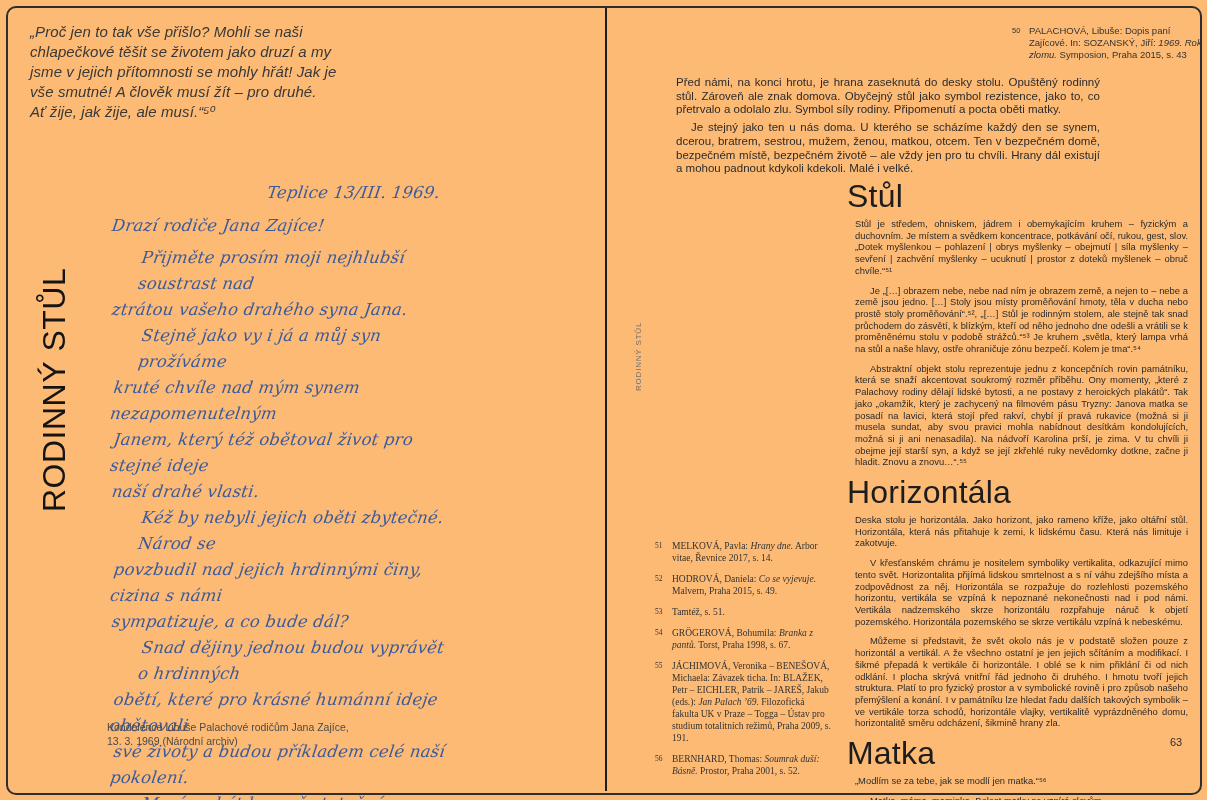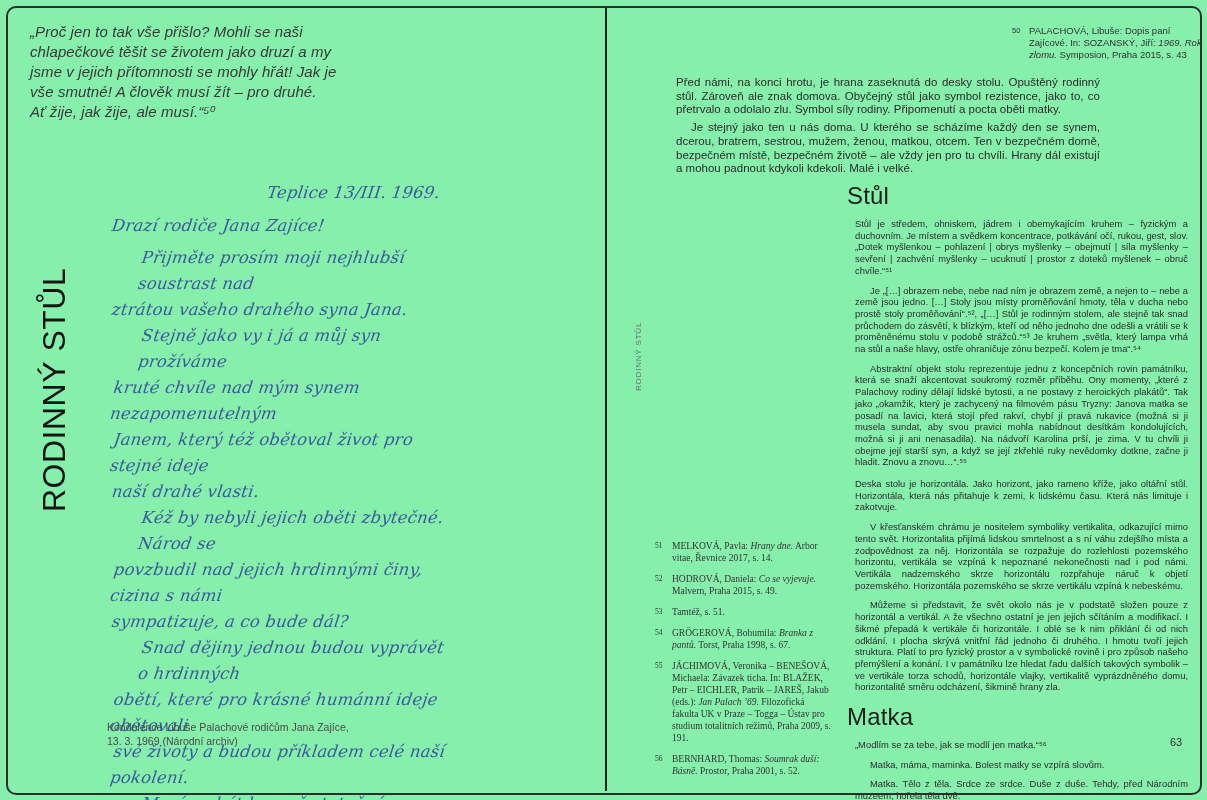--- a/index.html
+++ b/index.html
@@ -1,17 +1,17 @@
 <!DOCTYPE html>
 <html lang="cs"><head>
 <meta charset="utf-8">
 <style>
   html,body{margin:0;padding:0;background:#ffffff;}
   .spread{
-    position:relative;width:1207px;height:800px;background:#86efac;overflow:hidden;
+    position:relative;width:1207px;height:800px;background:#fdba74;overflow:hidden;
     font-family:"Liberation Sans","DejaVu Sans",sans-serif;color:#2b2b2b;
   }
   .frame{position:absolute;left:6px;top:6px;width:1192px;height:785px;
     border:2px solid #2e2e2e;border-radius:10px;pointer-events:none;}
   .gutter{position:absolute;left:605px;top:8px;bottom:9px;width:2px;background:#1f1f1f;}
   .page-left,.page-right{position:absolute;inset:0;}
 
   
   .quote{position:absolute;left:30px;top:22px;width:368px;
     font-style:italic;font-size:15px;line-height:20px;letter-spacing:.1px;
@@ -34,21 +34,21 @@
   .fn{position:relative;font-size:9.5px;line-height:12px;color:#333;padding-left:17px;}
   .fn .fn-num{position:absolute;left:0;top:0;font-size:7.5px;}
   .fn i{font-style:italic;}
   .fn-top{position:absolute;left:1012px;top:25px;width:180px;}
   .fn-col{position:absolute;left:655px;top:540px;width:177px;
     display:flex;flex-direction:column;gap:9px;font-family:Liberation Serif, serif;}
   .intro{position:absolute;left:672px;top:72px;width:432px;
     font-size:11.5px;line-height:13.7px;text-align:justify;}
   .intro p{margin:4px;}
   .main-col{position:absolute;left:847px;top:182px;width:349px;}
-  .main-col h2{margin:0 0 5px;font-size:24px;line-height:28px;font-weight:400;
+  .main-col h2{margin:0 0 5px;font-size:32px;line-height:28px;font-weight:400;
     color:#1d1d1d;letter-spacing:.2px;}
   .main-col .sec + .sec{margin-top:10px;}
   .main-col p{margin:8px;font-size:9.4px;line-height:11.7px;text-align:justify;}
   p.ind{text-indent:15px;}
   .page-num{position:absolute;left:1170px;top:736px;font-size:11px;color:#2e2e2e;}
 </style>
 </head>
 <body>
 
 <div class="spread">
@@ -99,20 +99,21 @@
     </div>
 
     <div class="main-col">
       <div class="sec">
         <h2>Stůl</h2>
         <p>Stůl je středem, ohniskem, jádrem i obemykajícím kruhem – fyzickým a duchovním. Je místem a svědkem koncentrace, potkávání očí, rukou, gest, slov. „Dotek myšlenkou – pohlazení | obrys myšlenky – obejmutí | síla myšlenky – sevření | zachvění myšlenky – ucuknutí | prostor z doteků myšlenek – obruč chvíle.“⁵¹</p>
         <p class="ind">Je „[…] obrazem nebe, nebe nad ním je obrazem země, a nejen to – nebe a země jsou jedno. […] Stoly jsou místy proměňování hmoty, těla v ducha nebo prostě stoly proměňování“.⁵², „[…] Stůl je rodinným stolem, ale stejně tak snad průchodem do zásvětí, k blízkým, kteří od něho jednoho dne odešli a vrátili se k proměněnému stolu v podobě strážců.“⁵³ Je kruhem „světla, který lampa vrhá na stůl a naše hlavy, ostře ohraničuje zónu bezpečí. Kolem je tma“.⁵⁴</p>
         <p class="ind">Abstraktní objekt stolu reprezentuje jednu z koncepčních rovin památníku, která se snaží akcentovat soukromý rozměr příběhu. Ony momenty, „které z Palachovy rodiny dělají lidské bytosti, a ne postavy z heroických plakátů“. Tak jako „okamžik, který je zachycený na filmovém pásu Tryzny: Janova matka se posadí na lavici, která stojí před rakví, chybí jí pravá rukavice (možná si ji musela sundat, aby svou pravici mohla nabídnout desítkám kondolujících, možná si ji ani nenasadila). Na nádvoří Karolina prší, je zima. V tu chvíli ji obejme její starší syn, a když se její zkřehlé ruky nevědomky dotkne, začne ji hladit. Znovu a znovu…“.⁵⁵</p>
       </div>
       <div class="sec">
+        <h2>Horizontála</h2>
         <p>Deska stolu je horizontála. Jako horizont, jako rameno kříže, jako oltářní stůl. Horizontála, která nás přitahuje k zemi, k lidskému času. Která nás limituje i zakotvuje.</p>
         <p class="ind">V křesťanském chrámu je nositelem symboliky vertikalita, odkazující mimo tento svět. Horizontalita přijímá lidskou smrtelnost a s ní váhu zdejšího místa a zodpovědnost za něj. Horizontála se rozpažuje do rozlehlosti pozemského horizontu, vertikála se vzpíná k nepoznané nekonečnosti nad i pod námi. Vertikála nadzemského skrze horizontálu rozpřahuje náruč k objetí pozemského. Horizontála pozemského se skrze vertikálu vzpíná k nebeskému.</p>
         <p class="ind">Můžeme si představit, že svět okolo nás je v podstatě složen pouze z horizontál a vertikál. A že všechno ostatní je jen jejich sčítáním a modifikací. I šikmé přepadá k vertikále či horizontále. I oblé se k nim přiklání či od nich odklání. I plocha skrývá vnitřní řád jednoho či druhého. I hmotu tvoří jejich struktura. Platí to pro fyzický prostor a v symbolické rovině i pro způsob našeho přemýšlení a konání. I v památníku lze hledat řadu dalších takových symbolik – ve vertikále torza schodů, horizontále vlajky, vertikalitě vyprázdněného domu, horizontalitě směru odcházení, šikmině hrany zla.</p>
       </div>
       <div class="sec">
         <h2>Matka</h2>
         <p>„Modlím se za tebe, jak se modlí jen matka.“⁵⁶</p>
         <p class="ind">Matka, máma, maminka. Bolest matky se vzpírá slovům.</p>
         <p class="ind">Matka. Tělo z těla. Srdce ze srdce. Duše z duše. Tehdy, před Národním muzeem, hořela těla dvě.</p>
       </div>

